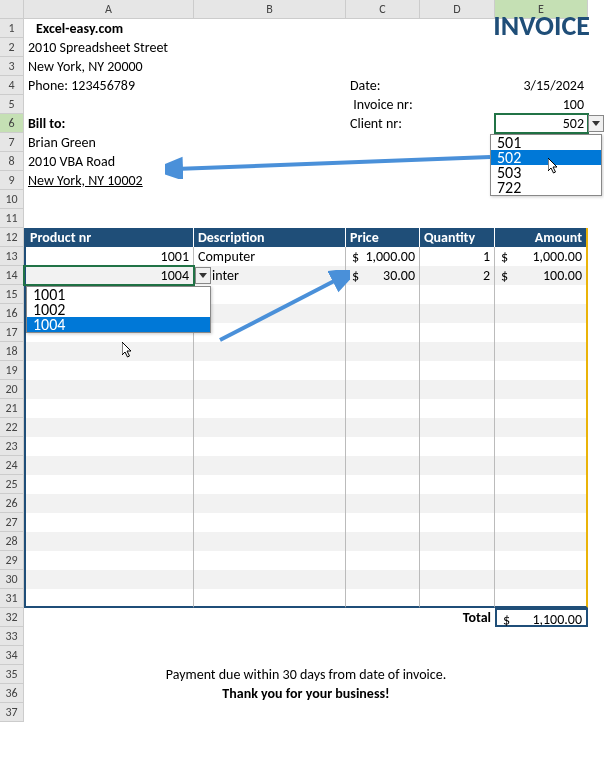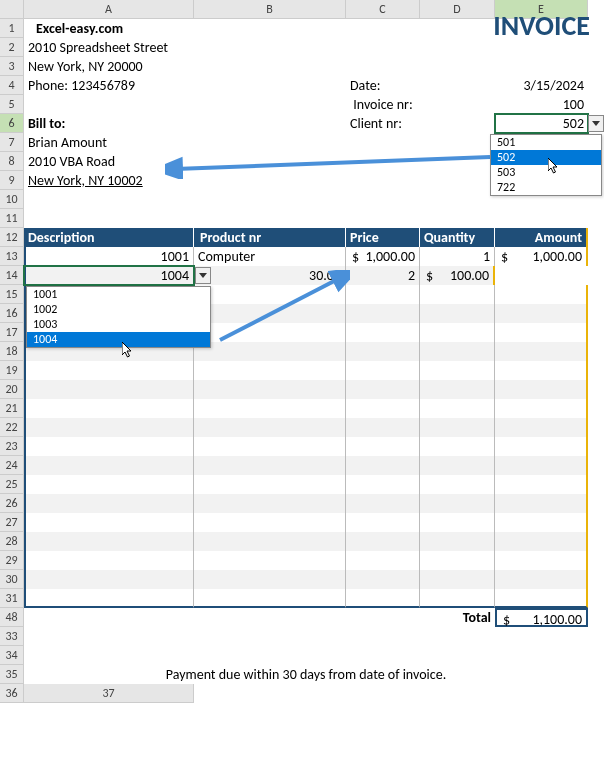--- a/index.html
+++ b/index.html
@@ -93,21 +93,21 @@
       content: "";
       border-left: 4px solid transparent;
       border-right: 4px solid transparent;
       border-top: 5px solid #333;
     }
     .dropdown-list {
       position: absolute;
       background: #fff;
       border: 1px solid #888;
       z-index: 20;
-      font-size: 12px;
+      font-size: 16px;
       box-shadow: 1px 1px 3px rgba(0,0,0,0.2);
     }
     .dropdown-item {
       padding: 0 6px;
       line-height: 15px;
       cursor: default;
     }
     .dropdown-item.highlighted {
       background: #0078d7;
       color: #fff;
@@ -161,59 +161,60 @@
   <div class="cell" style="grid-column: 5 / 6;"></div>
   <div class="cell right">100</div>
 
   <div class="rowhead selected">6</div>
   <div class="cell bold" style="grid-column: 2 / 4;">Bill to:</div>
   <div class="cell" style="grid-column: 4 / 5;">Client nr:</div>
   <div class="cell" style="grid-column: 5 / 6;"></div>
   <div class="cell right cell-selected">502</div>
 
   <div class="rowhead">7</div>
-  <div class="cell" style="grid-column: 2 / 4;">Brian Amount</div>
+  <div class="cell" style="grid-column: 2 / 4;">Brian Green</div>
   <div class="cell" style="grid-column: 4 / 7;"></div>
 
   <div class="rowhead">8</div>
   <div class="cell" style="grid-column: 2 / 4;">2010 VBA Road</div>
   <div class="cell" style="grid-column: 4 / 7;"></div>
 
   <div class="rowhead">9</div>
   <div class="cell" style="grid-column: 2 / 4; text-decoration: underline;">New York, NY 10002</div>
   <div class="cell" style="grid-column: 4 / 7;"></div>
 
   <div class="rowhead">10</div>
   <div class="cell" style="grid-column: 2 / 7;"></div>
 
   <div class="rowhead">11</div>
   <div class="cell" style="grid-column: 2 / 7;"></div>
 
   <div class="rowhead">12</div>
+  <div class="cell table-header table-left-edge">Product nr</div>
   <div class="cell table-header">Description</div>
-  <div class="cell table-header table-left-edge">Product nr</div>
   <div class="cell table-header">Price</div>
   <div class="cell table-header">Quantity</div>
   <div class="cell table-header right table-right-edge">Amount</div>
 
   <div class="rowhead">13</div>
   <div class="cell table-cell right table-left-edge">1001</div>
   <div class="cell table-cell">Computer</div>
   <div class="cell table-cell price-cell">
       <span class="dollar">$</span>
       <span>1,000.00</span>
     </div>
   <div class="cell table-cell right">1</div>
   <div class="cell table-right-edge price-cell">
       <span class="dollar">$</span>
       <span>1,000.00</span>
     </div>
 
   <div class="rowhead">14</div>
   <div class="cell table-cell right table-row-alt table-left-edge cell-selected">1004</div>
+  <div class="cell table-cell table-row-alt"><span style="padding-left:14px">inter</span></div>
   <div class="cell table-cell table-row-alt price-cell">
       <span class="dollar">$</span>
       <span>30.00</span>
     </div>
   <div class="cell table-cell right table-row-alt">2</div>
   <div class="cell table-right-edge table-row-alt price-cell">
       <span class="dollar">$</span>
       <span>100.00</span>
     </div>
 </div>
@@ -318,55 +319,55 @@
     <div class="cell table-cell table-row-alt "></div>
     <div class="cell table-cell table-row-alt "></div>
     <div class="cell table-cell table-row-alt "></div>
     <div class="cell table-right-edge table-row-alt "></div>
     <div class="rowhead">31</div>
     <div class="cell table-cell table-left-edge  table-bottom-border"></div>
     <div class="cell table-cell  table-bottom-border"></div>
     <div class="cell table-cell  table-bottom-border"></div>
     <div class="cell table-cell  table-bottom-border"></div>
     <div class="cell table-right-edge  table-bottom-border"></div>
-    <div class="rowhead">48</div>
+    <div class="rowhead">32</div>
     <div class="cell" style="grid-column:2/5;"></div>
     <div class="cell bold right">Total</div>
     <div class="cell total-box price-cell">
       <span class="dollar">$</span>
       <span>1,100.00</span>
     </div>
     <div class="rowhead">33</div>
     <div class="cell" style="grid-column:2/7;"></div>
     <div class="rowhead">34</div>
     <div class="cell" style="grid-column:2/7;"></div>
     <div class="rowhead">35</div>
     <div class="cell center" style="grid-column:2/7;">Payment due within 30 days from date of invoice.</div>
     <div class="rowhead">36</div>
+    <div class="cell center bold" style="grid-column:2/7;">Thank you for your business!</div>
     <div class="rowhead">37</div>
     <div class="cell" style="grid-column:2/7;"></div>
   </div>
 
 <div class="invoice-title">INVOICE</div>
 
 <div class="dropdown-btn" style="left:588px; top:115px;"></div>
 
 <div class="dropdown-list" style="left:490px; top:134px; width:112px;">
   <div class="dropdown-item">501</div>
   <div class="dropdown-item highlighted">502</div>
   <div class="dropdown-item">503</div>
   <div class="dropdown-item">722</div>
 </div>
 
 <div class="dropdown-btn" style="left:195px; top:267px;"></div>
 
 <div class="dropdown-list" style="left:26px; top:286px; width:185px;">
   <div class="dropdown-item">1001</div>
   <div class="dropdown-item">1002</div>
-  <div class="dropdown-item">1003</div>
   <div class="dropdown-item highlighted">1004</div>
 </div>
 
 <svg class="arrow" style="left:165px; top:149px; width:330px; height:30px;">
   <defs>
       <marker id="ah1" markerWidth="10" markerHeight="10" refX="2" refY="3" orient="auto">
         <path d="M0,0 L0,6 L8,3 z" fill="#4a90d9"></path>
       </marker>
     </defs>
   <line x1="325" y1="8" x2="10" y2="20" stroke="#4a90d9" stroke-width="4" marker-end="url(#ah1)"></line>

